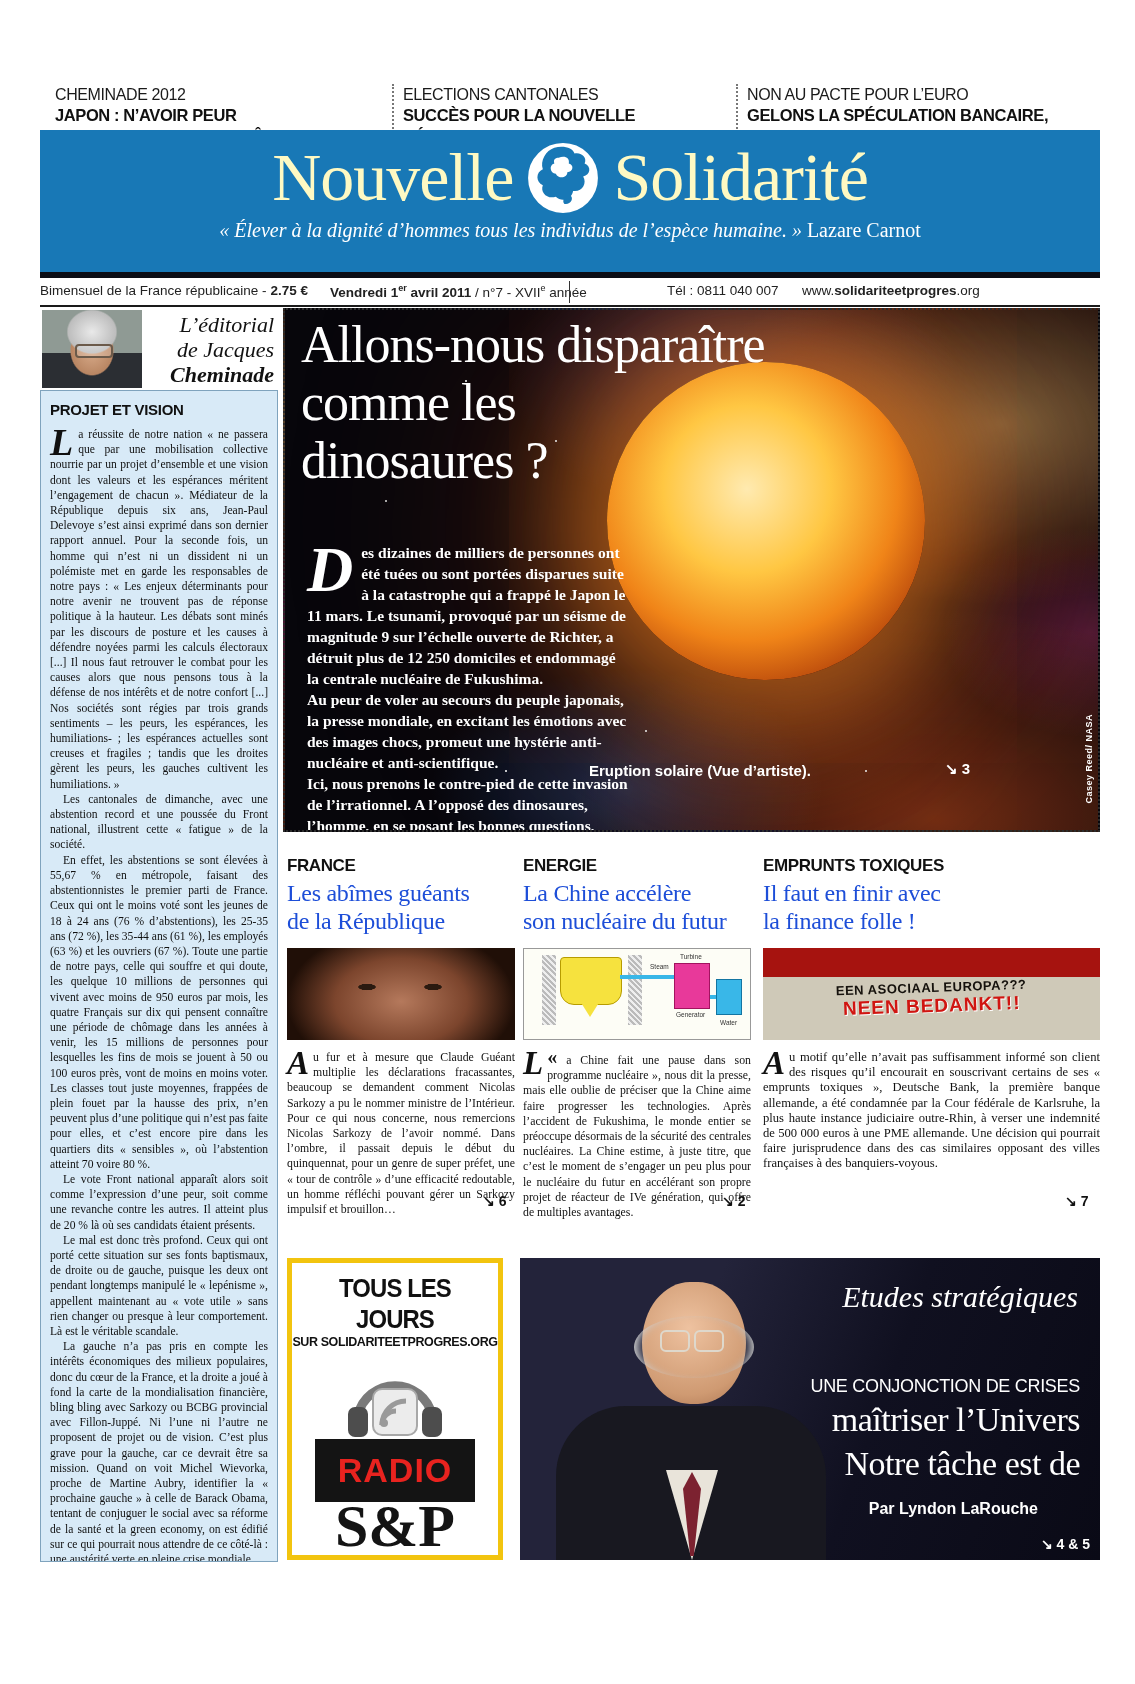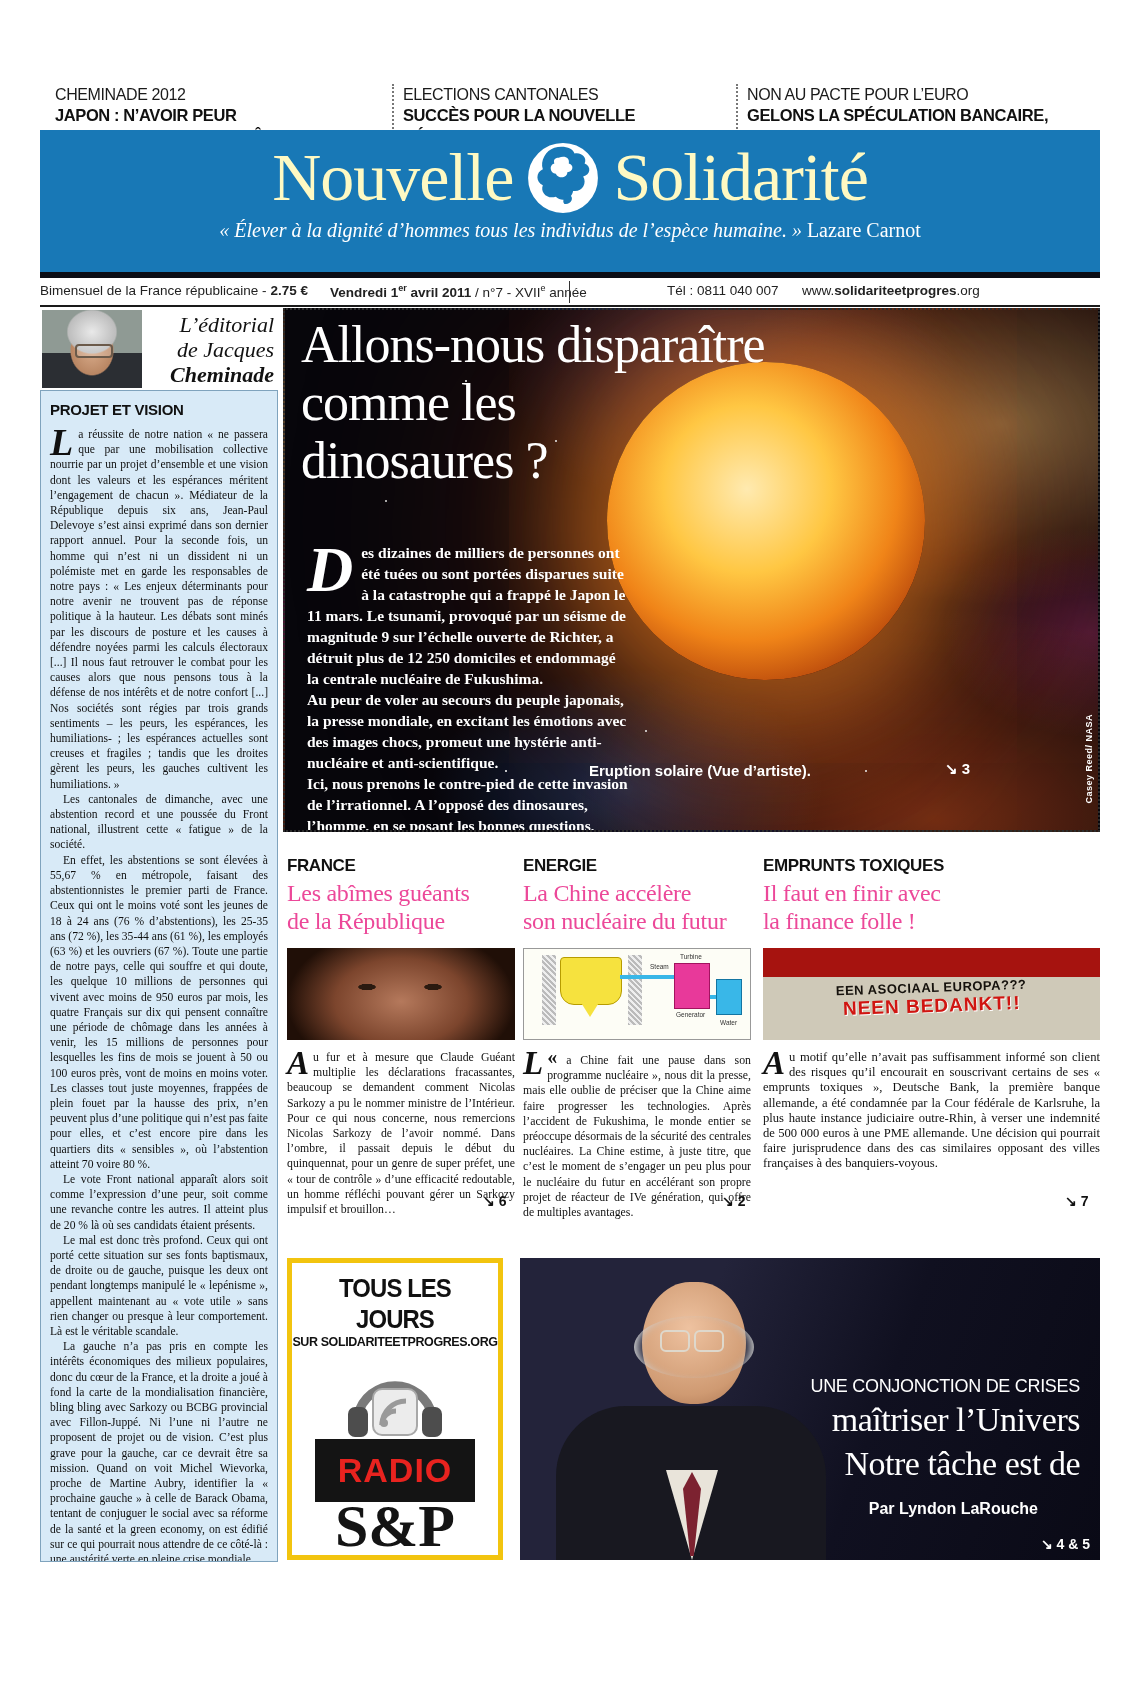--- a/index.html
+++ b/index.html
@@ -71,21 +71,21 @@
   .dropcap-hero{float:left;font-family:"Liberation Serif",serif;font-style:italic;font-weight:800;
                 font-size:64px;line-height:52px;padding:2px 8px 0 0;}
   .hero-caption{position:absolute;left:304px;top:452px;font-size:15px;font-weight:700;color:#fff;}
   .hero-ref{position:absolute;left:660px;top:450px;font-size:15px;font-weight:700;color:#fff;}
   .hero-credit{position:absolute;right:4px;bottom:26px;color:#fff;font-size:9px;font-weight:700;
                writing-mode:vertical-rl;transform:rotate(180deg);letter-spacing:.5px;}
 
   
   .story{position:absolute;top:856px;height:350px;}
   .skick{position:absolute;top:0;font-size:17px;font-weight:700;letter-spacing:-.4px;}
-  .shl{position:absolute;top:23px;font-family:"Liberation Serif",serif;font-size:24px;line-height:28px;color:#ec4899;letter-spacing:-.3px;}
+  .shl{position:absolute;top:23px;font-family:"Liberation Serif",serif;font-size:24px;line-height:28px;color:#1d4ed8;letter-spacing:-.3px;}
   .sfig{position:absolute;top:92px;left:0;right:0;height:92px;overflow:hidden;}
   .sbody{position:absolute;top:194px;left:0;right:0;font-family:"Liberation Serif",serif;
          font-size:11.8px;line-height:15.2px;text-align:justify;}
   .dropcap-s{float:left;font-family:"Liberation Serif",serif;font-style:italic;font-weight:700;
              font-size:33px;line-height:27px;padding-right:4px;}
   .squote{font-family:"Liberation Serif",serif;font-size:20px;font-weight:700;}
   .pref-mid{position:absolute;top:1193px;font-size:14px;font-weight:700;}
 
   .fig-france{background:radial-gradient(ellipse 120px 78px at 50% 58%,#b5795c,#7c452d 55%,#200f07 95%),#140a05;}
   .fig-eyes{position:absolute;left:58px;top:34px;width:110px;height:10px;
@@ -313,20 +313,21 @@
 
   </div>
 
   <div class="abs etudes">
     <div class="lar-suit"></div>
     <div class="lar-shirt"></div>
     <div class="lar-tie"></div>
     <div class="lar-head"></div>
     <div class="lar-hair"></div>
     <div class="lar-glasses"><span></span><span></span></div>
+    <div class="et-title">Etudes stratégiques</div>
     <div class="et-kick">UNE CONJONCTION DE CRISES</div>
     <div class="et-hl">
       <div>maîtriser l’Univers</div>
       <div>Notre tâche est de</div>
     </div>
     <div class="et-by">Par Lyndon LaRouche</div>
     <div class="et-ref"><span>↘</span> <span>4 &amp; 5</span></div>
   </div>
 
 </div>

